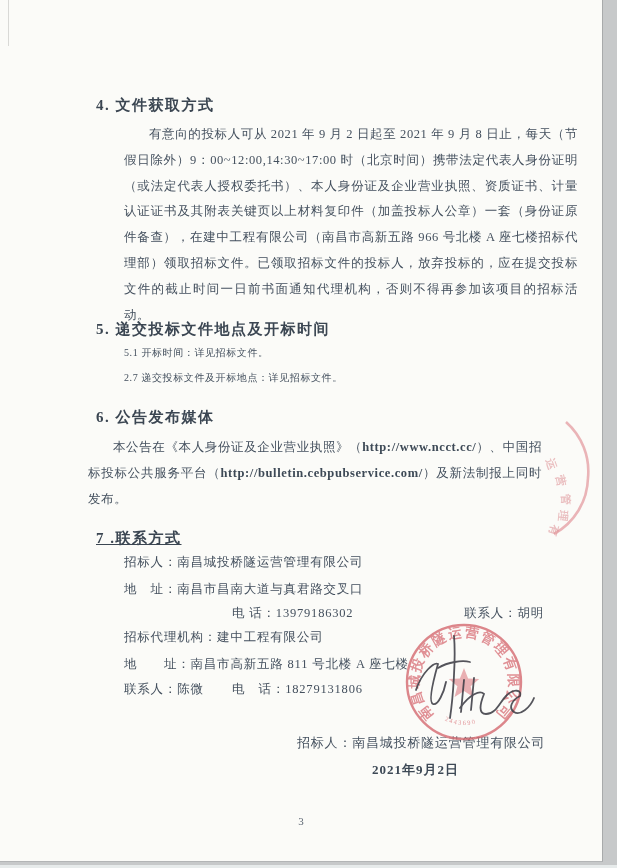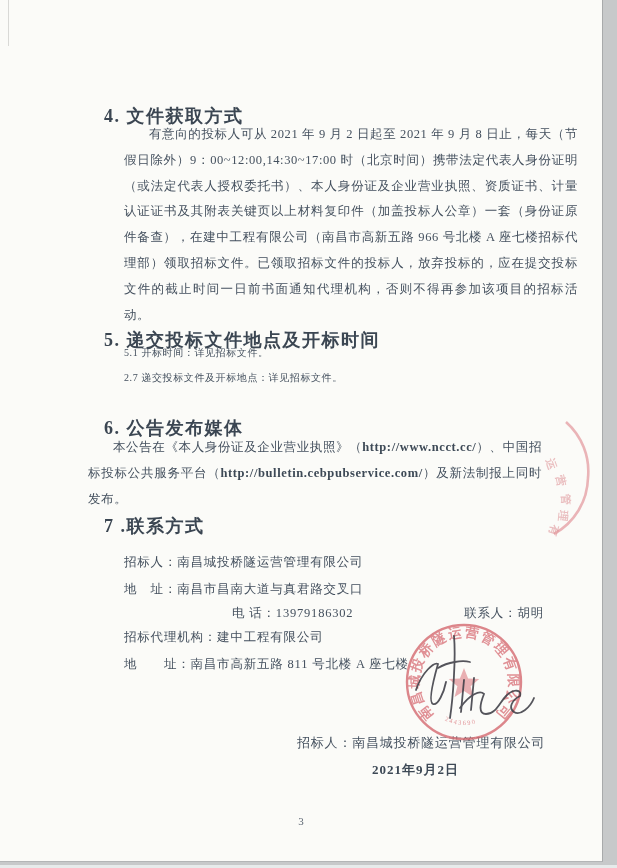--- a/index.html
+++ b/index.html
@@ -14,22 +14,22 @@
     border-right:1px solid #a8aaab;
     border-bottom:1px solid #b3b5b6;
   }
   .edge-artifact{
     position:absolute;left:8px;top:0;width:1px;height:46px;background:#d9d9d6;
   }
   .bottom-light{
     position:absolute;left:0;bottom:0;width:617px;height:3px;background:#e7ebeb;
   }
   .h{
-    position:absolute;left:88px;margin:16px;
-    font-size:18px;font-weight:bold;color:#3b4652;letter-spacing:1.5px;
+    position:absolute;left:88px;margin:8px;
+    font-size:15px;font-weight:bold;color:#3b4652;letter-spacing:1.5px;
   }
   .body-p{
     position:absolute;left:88px;width:454px;margin:0;
     font-size:12.5px;line-height:25.8px;color:#44505e;
     text-align:justify;text-indent:2em;letter-spacing:0.6px;
   }
   .body-p b{font-family:"Liberation Serif","DejaVu Serif",serif;color:#3d4956;}
   .sub-item{
     position:absolute;left:124px;width:420px;
     font-size:10px;color:#44505e;letter-spacing:0.6px;
@@ -68,37 +68,41 @@
 
   <h2 class="h" style="top:312px;">5. 递交投标文件地点及开标时间</h2>
 
   <div class="sub-item" style="top:346px;">5.1 开标时间：详见招标文件。</div>
   <div class="sub-item" style="top:371px;">2.7 递交投标文件及开标地点：详见招标文件。</div>
 
   <h2 class="h" style="top:400px;">6. 公告发布媒体</h2>
 
   <p class="body-p" style="top:435px;"><span>本公告在《本人身份证及企业营业执照》（</span><b>http://www.ncct.cc/</b><span>）、中国招标投标公共服务平台（</span><b>http://bulletin.cebpubservice.com/</b><span>）及新法制报上同时发布。</span></p>
 
-  <h2 class="h" style="top:498px;">7 .联系方式</h2>
+  <h2 class="h" style="top:521px;text-decoration:underline;">7 .联系方式</h2>
 
   <div class="contact-row" style="top:554px;">
     <span>招标人：</span><span>南昌城投桥隧运营管理有限公司</span>
   </div>
   <div class="contact-row" style="top:581px;">
     <span>地　址：</span><span>南昌市昌南大道与真君路交叉口</span>
   </div>
   <div class="contact-row" style="top:605px;text-align:right;">
     <span>联系人：</span><span>胡明</span>
     <span class="contact-col2"><span>电 话：</span><span>13979186302</span></span>
   </div>
   <div class="contact-row" style="top:629px;">
     <span>招标代理机构：</span><span>建中工程有限公司</span>
   </div>
   <div class="contact-row" style="top:656px;">
     <span>地　　址：</span><span>南昌市高新五路 811 号北楼 A 座七楼</span>
+  </div>
+  <div class="contact-row" style="top:681px;">
+    <span>联系人：</span><span>陈微</span>
+    <span class="contact-col2"><span>电　话：</span><span>18279131806</span></span>
   </div>
 
   <div class="sig-line">招标人：南昌城投桥隧运营管理有限公司</div>
   <div class="sig-date">2021年9月2日</div>
 
   <div class="page-num">3</div>
 
   <svg class="seal-svg" width="132" height="132" viewBox="0 0 132 132">
     <circle cx="66" cy="66" r="57" fill="none" stroke="#d4696f" stroke-width="2.4" opacity="0.8"></circle>
     <defs>

